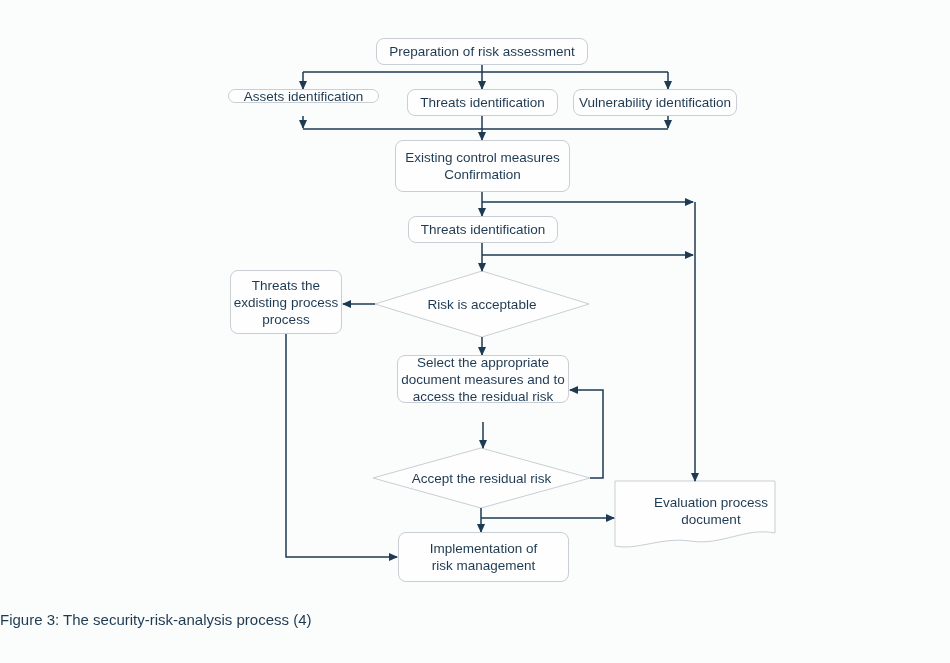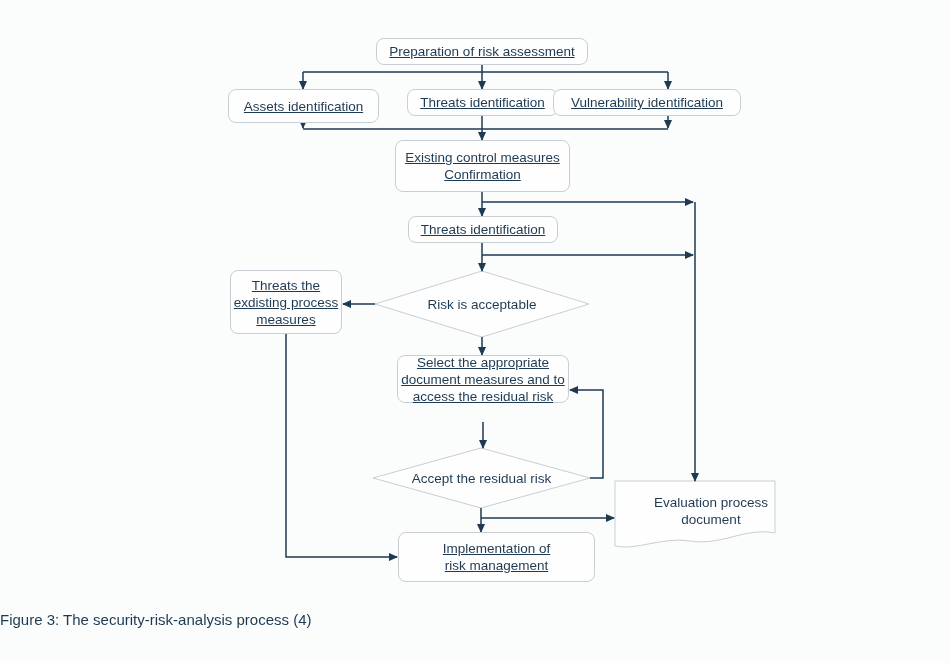--- a/index.html
+++ b/index.html
@@ -8,21 +8,21 @@
     background:#fbfcfc;
     font-family:"Liberation Sans","DejaVu Sans",sans-serif;
     color:#1e3a52;
   }
   #stage{position:absolute;inset:0;}
   svg.layer{position:absolute;left:0;top:0;z-index:1;}
   .node{
     position:absolute;z-index:2;box-sizing:border-box;
     background:#fefefe;border:1px solid #c9ced4;border-radius:8px;
     display:flex;flex-direction:column;align-items:center;justify-content:center;
-    font-size:13.5px;line-height:17px;text-align:center;color:#1e3a52;text-decoration:underline;
+    font-size:13.5px;line-height:17px;text-align:center;color:#1e3a52;
   }
   .node .ln{display:block;white-space:nowrap;}
   .overlaytext{
     position:absolute;z-index:2;display:flex;flex-direction:column;
     justify-content:center;text-align:center;
     font-size:13.5px;line-height:17px;color:#1e3a52;pointer-events:none;
   }
   .overlaytext .ln{display:block;white-space:nowrap;}
   #caption{
     position:absolute;z-index:2;left:0;top:611px;width:950px;
@@ -80,54 +80,54 @@
       <path class="conn" d="M481 518 H614" marker-end="url(#arrow)"></path>
 
       <path class="conn" d="M286 334 V557 H397" marker-end="url(#arrow)"></path>
     </g>
   </svg>
 
   <div class="node" style="left:376px;top:38px;width:212px;height:27px">
     <span class="ln">Preparation of risk assessment</span>
   </div>
 
-  <div class="node" style="left:228px;top:89px;width:151px;height:34px">
+  <div class="node" style="left:228px;top:89px;width:151px;height:14px">
     <span class="ln">Assets identification</span>
   </div>
 
   <div class="node" style="left:407px;top:89px;width:151px;height:27px">
     <span class="ln">Threats identification</span>
   </div>
 
-  <div class="node" style="left:553px;top:89px;width:188px;height:27px">
+  <div class="node" style="left:573px;top:89px;width:164px;height:27px">
     <span class="ln">Vulnerability identification</span>
   </div>
 
   <div class="node" style="left:395px;top:140px;width:175px;height:52px">
     <span class="ln">Existing control measures</span>
     <span class="ln">Confirmation</span>
   </div>
 
   <div class="node" style="left:408px;top:216px;width:150px;height:27px">
     <span class="ln">Threats identification</span>
   </div>
 
   <div class="node" style="left:230px;top:270px;width:112px;height:64px">
     <span class="ln">Threats the</span>
     <span class="ln">exdisting process</span>
-    <span class="ln">measures</span>
+    <span class="ln">process</span>
   </div>
 
   <div class="node" style="left:397px;top:355px;width:172px;height:48px">
     <span class="ln">Select the appropriate</span>
     <span class="ln">document measures and to</span>
     <span class="ln">access the residual risk</span>
   </div>
 
-  <div class="node" style="left:398px;top:532px;width:197px;height:50px">
+  <div class="node" style="left:398px;top:532px;width:171px;height:50px">
     <span class="ln">Implementation of</span>
     <span class="ln">risk management</span>
   </div>
 
   <div class="overlaytext" style="left:375px;top:271px;width:214px;height:66px">
     <span class="ln">Risk is acceptable</span>
   </div>
 
   <div class="overlaytext" style="left:373px;top:448px;width:217px;height:60px">
     <span class="ln">Accept the residual risk</span>

